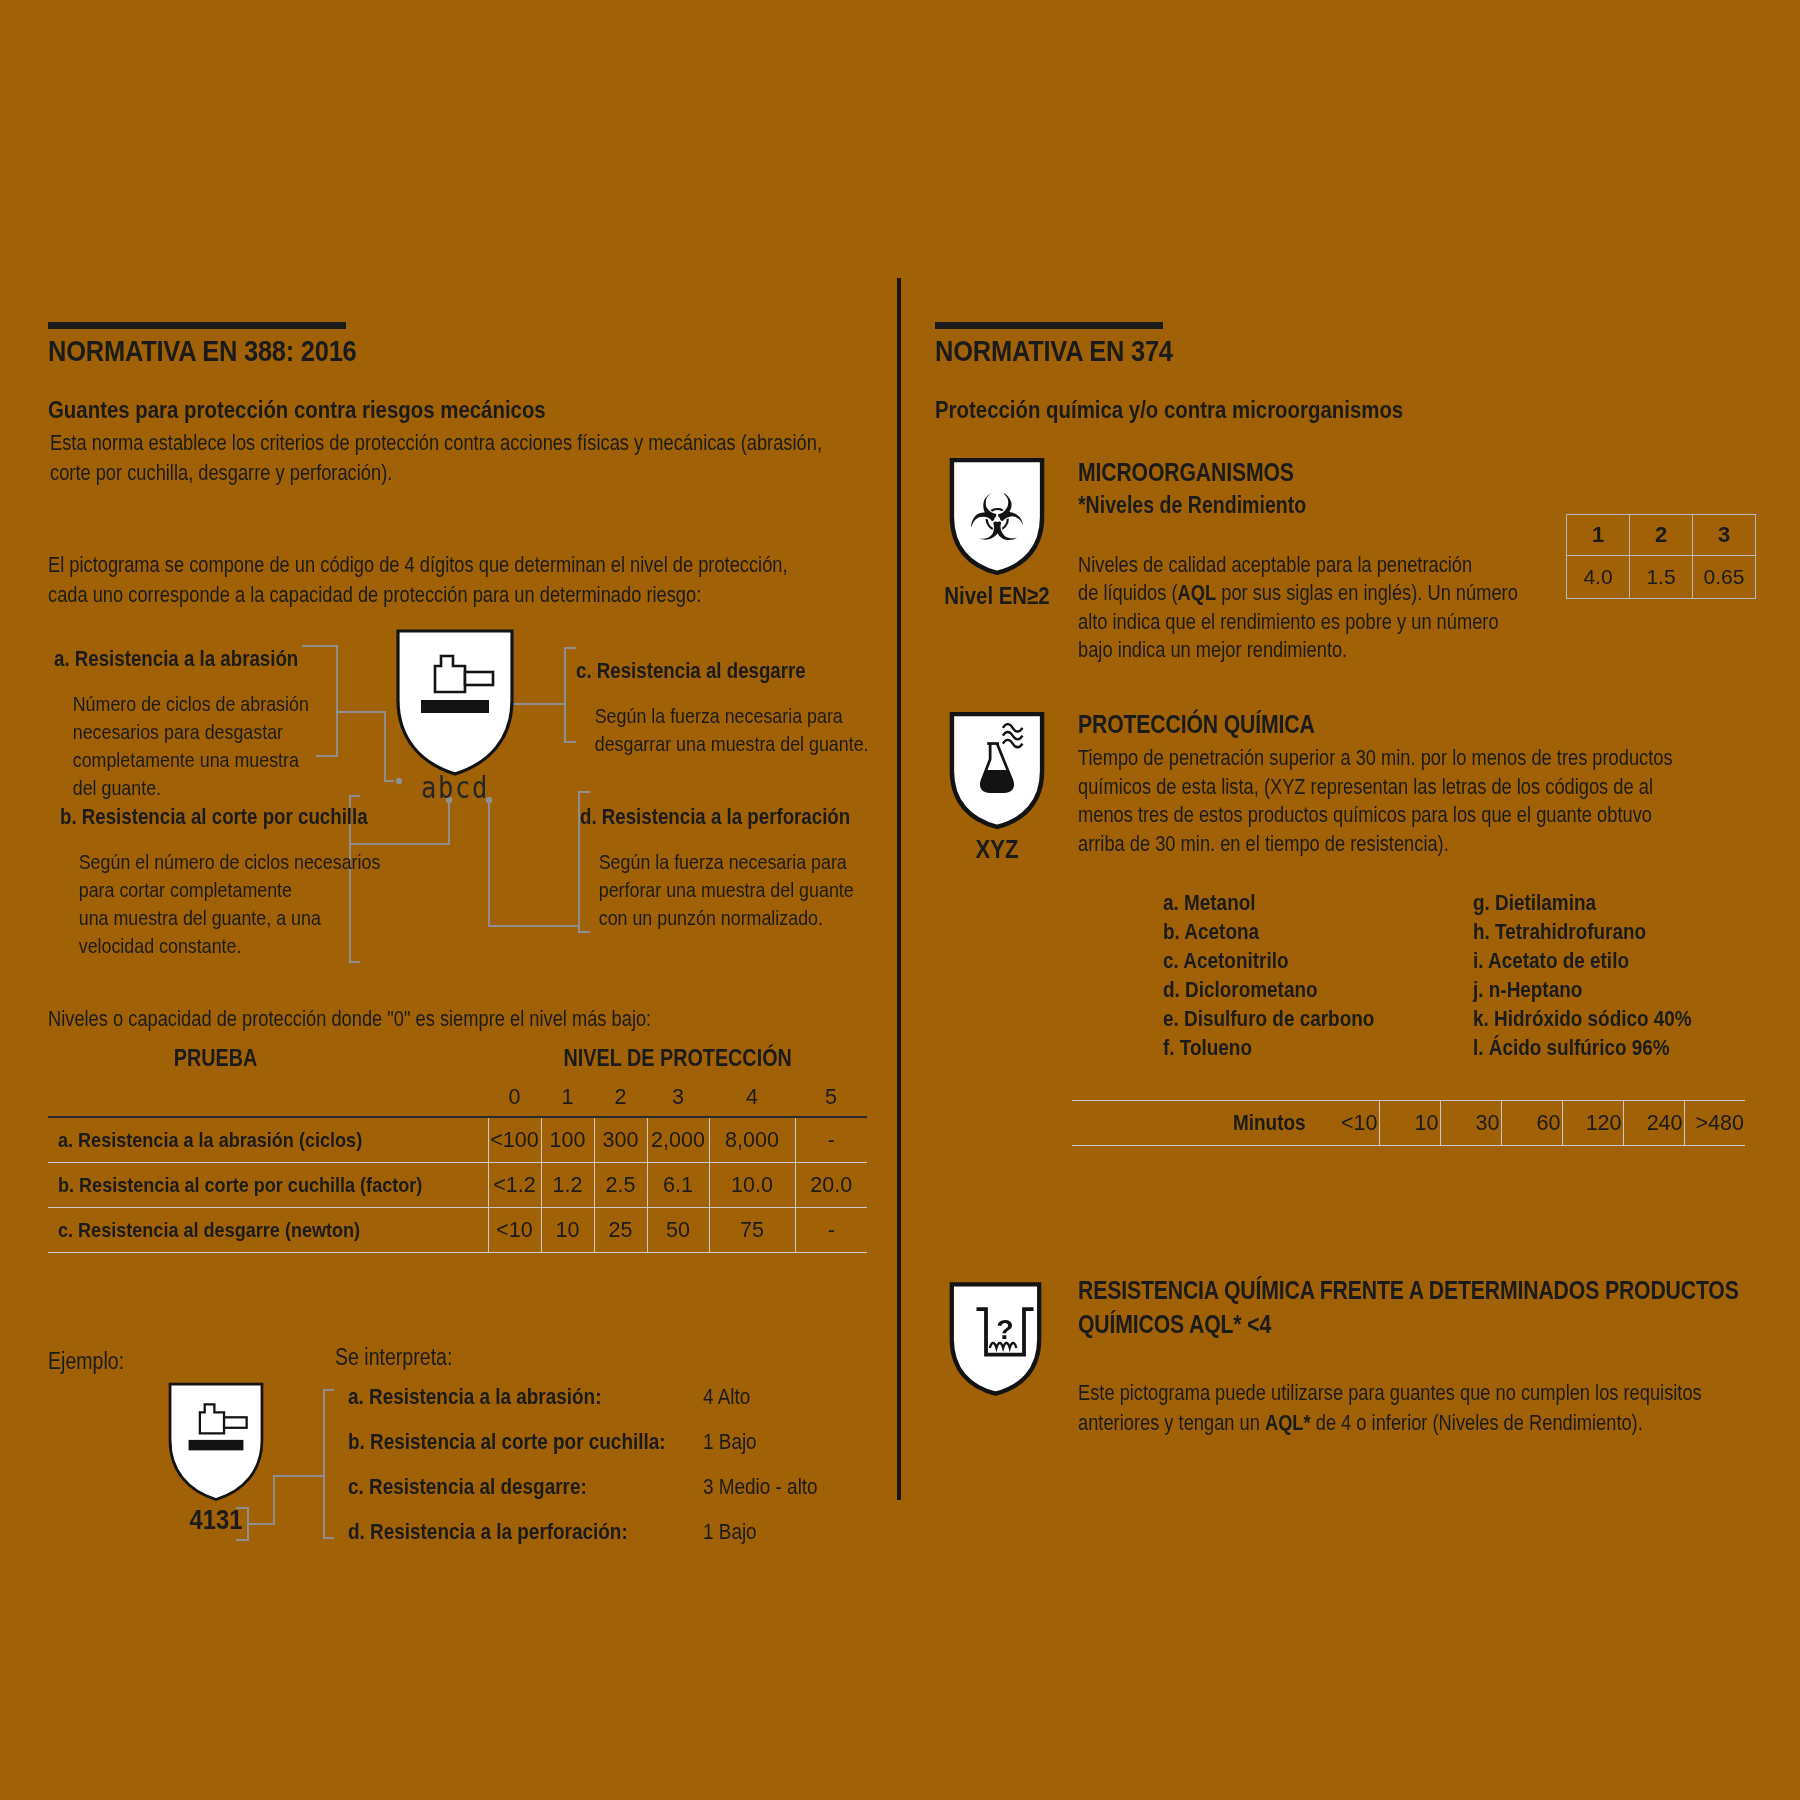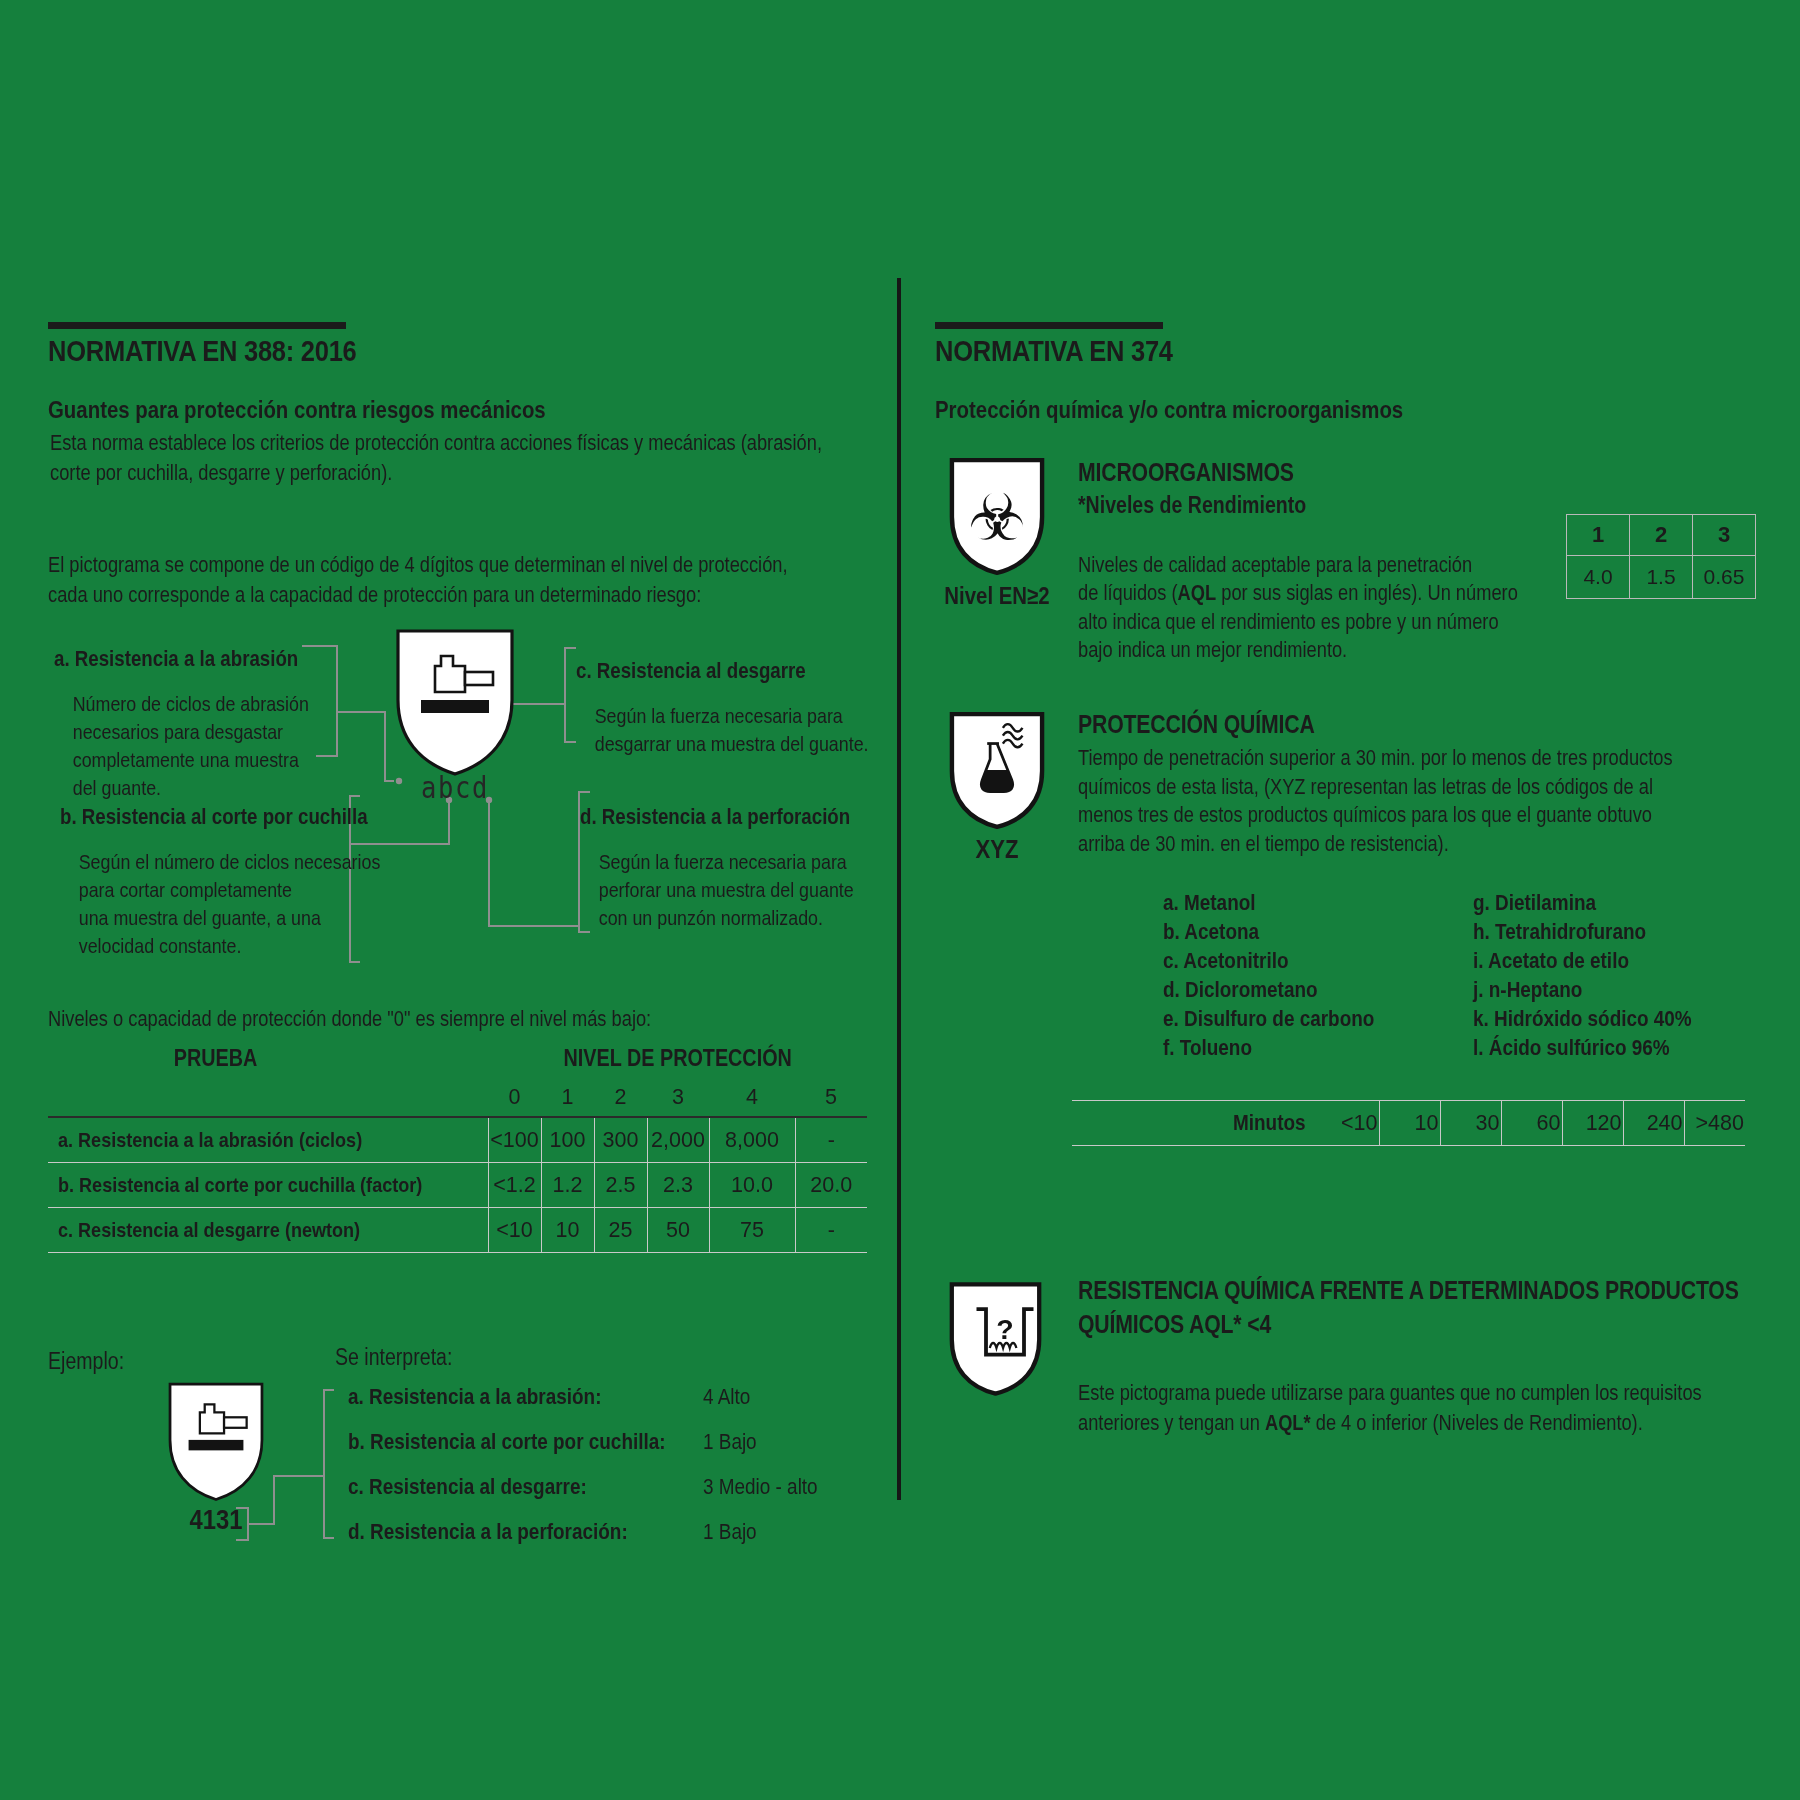--- a/index.html
+++ b/index.html
@@ -1,16 +1,16 @@
 <!DOCTYPE html>
 <html><head>
 <meta charset="utf-8">
 <style>
   html,body{margin:0;padding:0;background:#fff;}
-  .page{position:relative;width:1800px;height:1800px;background:#15803d;overflow:hidden;
+  .page{position:relative;width:1800px;height:1800px;background:#a16207;overflow:hidden;
         font-family:"Liberation Sans",sans-serif;color:#1b1b1b;}
   .abs{position:absolute;}
   .bar{background:#1b1b1b;height:7px;}
   .norm-title{font-size:30px;font-weight:800;letter-spacing:-0.3px;}
   .sec-sub{font-size:24px;font-weight:700;}
   .sec-title{font-size:25px;font-weight:800;letter-spacing:-0.2px;}
   .body-text{font-size:21.5px;line-height:30px;}
   
   .cond{transform:scaleX(0.85);transform-origin:0 0;white-space:pre-line;}
   .cond-c{transform:scaleX(0.85);white-space:pre-line;}
@@ -150,21 +150,21 @@
       <td class="tv">300</td>
       <td class="tv">2,000</td>
       <td class="tv">8,000</td>
       <td class="tv">-</td>
     </tr>
     <tr class="dr">
       <td class="tl"><span class="csq">b. Resistencia al corte por cuchilla (factor)</span></td>
       <td class="tv">&lt;1.2</td>
       <td class="tv">1.2</td>
       <td class="tv">2.5</td>
-      <td class="tv">2.3</td>
+      <td class="tv">6.1</td>
       <td class="tv">10.0</td>
       <td class="tv">20.0</td>
     </tr>
     <tr class="dr">
       <td class="tl"><span class="csq">c. Resistencia al desgarre (newton)</span></td>
       <td class="tv">&lt;10</td>
       <td class="tv">10</td>
       <td class="tv">25</td>
       <td class="tv">50</td>
       <td class="tv">75</td>

